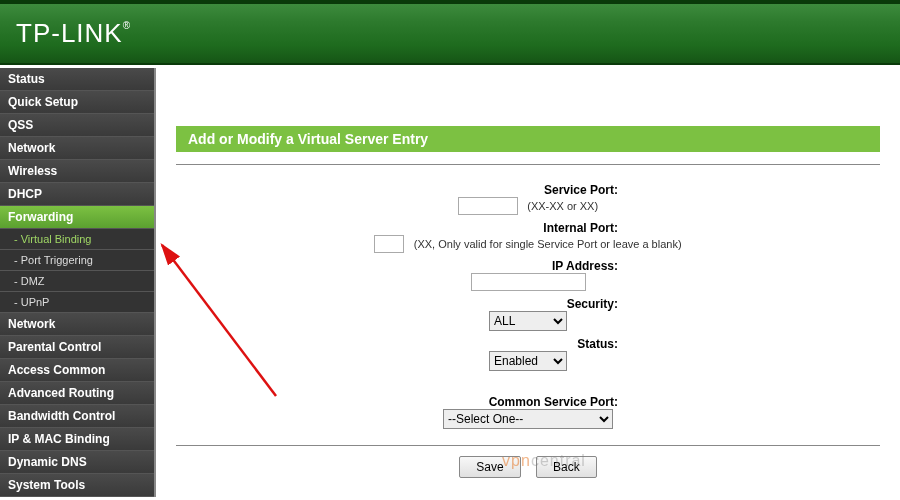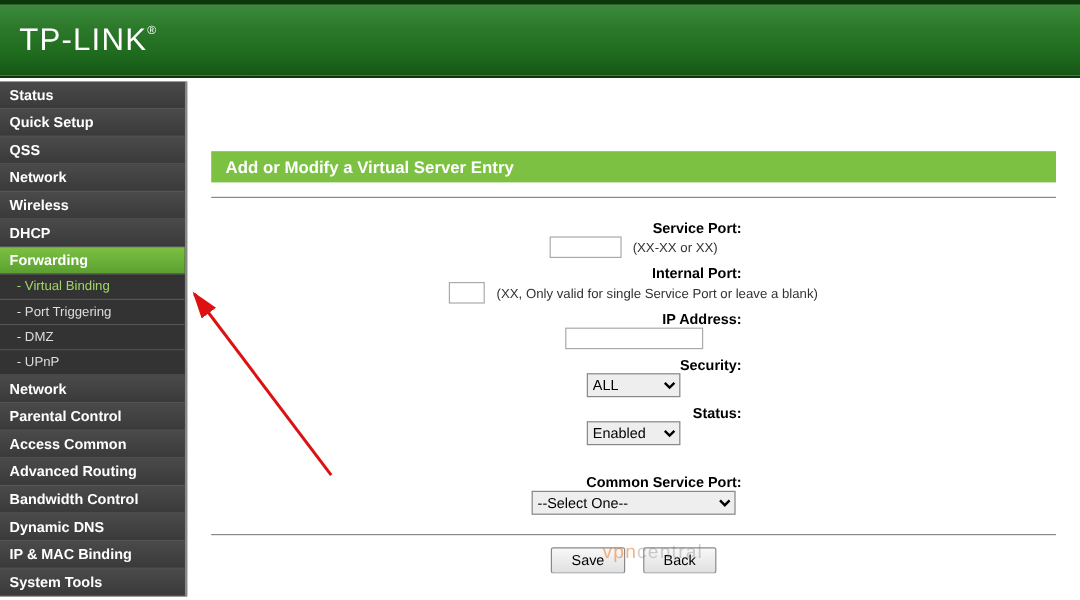--- a/index.html
+++ b/index.html
@@ -113,22 +113,22 @@
     <div class="side-item active">Forwarding</div>
     <div class="side-sub active">- Virtual Binding</div>
     <div class="side-sub">- Port Triggering</div>
     <div class="side-sub">- DMZ</div>
     <div class="side-sub">- UPnP</div>
     <div class="side-item">Network</div>
     <div class="side-item">Parental Control</div>
     <div class="side-item">Access Common</div>
     <div class="side-item">Advanced Routing</div>
     <div class="side-item">Bandwidth Control</div>
+    <div class="side-item">IP &amp; MAC Binding</div>
     <div class="side-item">Dynamic DNS</div>
-    <div class="side-item">IP &amp; MAC Binding</div>
     <div class="side-item">System Tools</div>
   </div>
 
   <div class="main">
     <div class="page-title-bar">Add or Modify a Virtual Server Entry</div>
     <hr class="hr">
 
     <div class="form-area">
       <div class="form-row">
         <div class="form-label">Service Port:</div>

